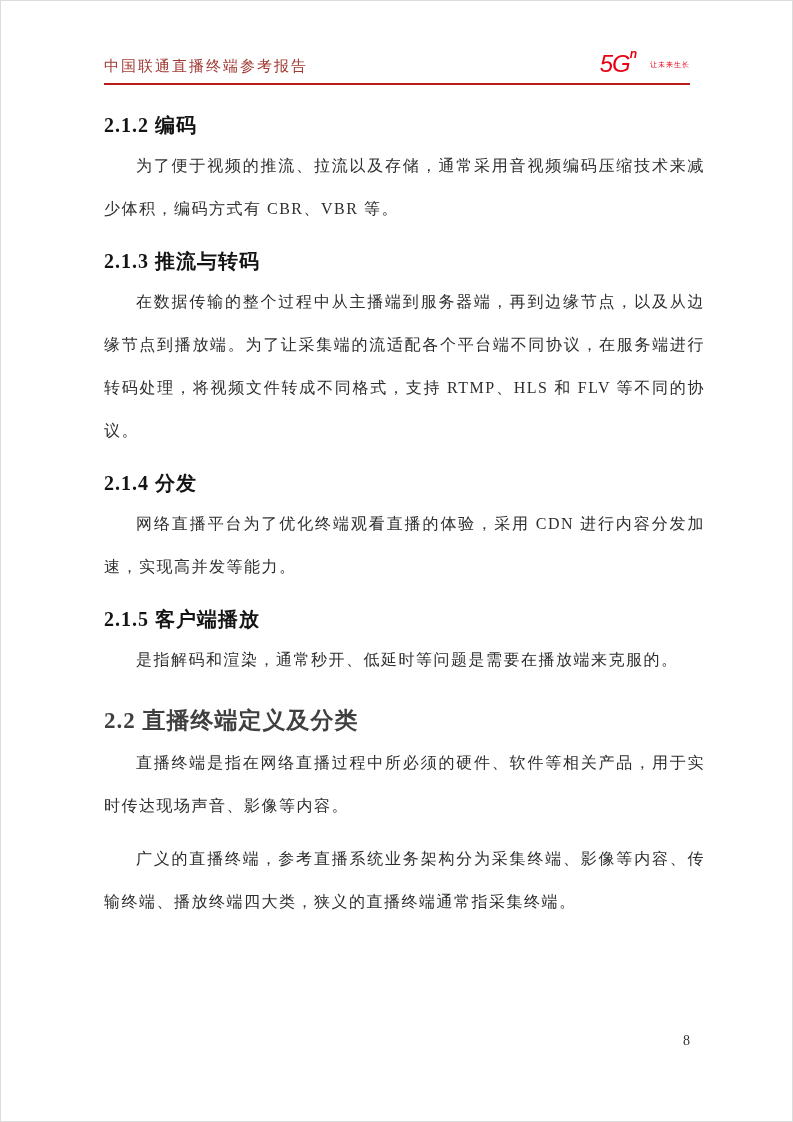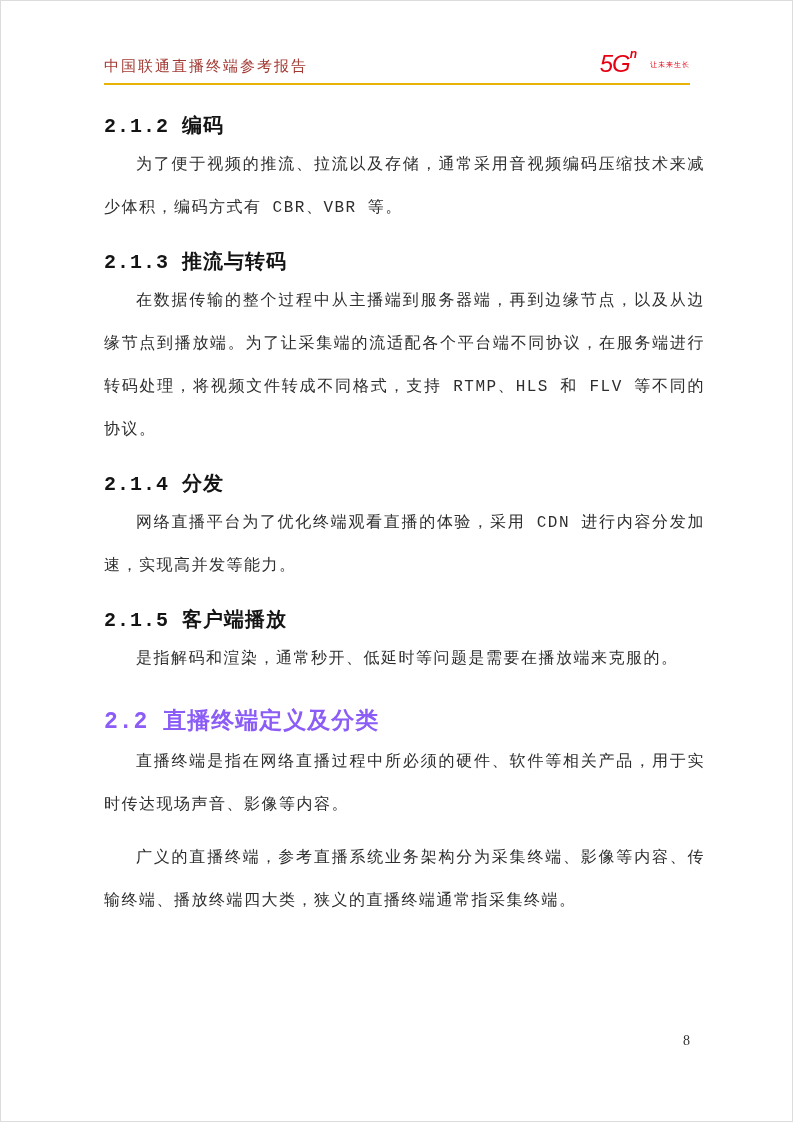--- a/index.html
+++ b/index.html
@@ -22,21 +22,21 @@
     position: absolute;
     top: 52px;
     left: 104px;
     right: 103px;
   }
   .header-row {
     display: flex;
     justify-content: space-between;
     align-items: flex-end;
     padding-bottom: 7px;
-    border-bottom: 2px solid #eab308;
+    border-bottom: 2px solid #b91c1c;
   }
   .header-title {
     font-size: 15px;
     letter-spacing: 2px;
     color: #a23a34;
     font-family: "Liberation Serif", "DejaVu Serif", serif;
   }
   .logo {
     display: flex;
     align-items: flex-start;
@@ -67,34 +67,33 @@
     margin-top: 10px;
     white-space: nowrap;
   }
   
   .content {
     position: absolute;
     top: 100px;
     left: 104px;
     right: 88px;
     color: #2b2b2b;
-    font-family: Liberation Mono, monospace;
   }
   .h3 {
     font-size: 20px;
     font-weight: bold;
     color: #141414;
     margin: 18px 0 2px 0;
     letter-spacing: 1px;
   }
   .h3.first { margin-top: 12px; }
   .h2 {
     font-size: 23px;
     font-weight: bold;
-    color: #8b5cf6;
+    color: #404040;
     margin: 24px 0 2px 0;
     letter-spacing: 1px;
   }
   .para {
     font-size: 16px;
     line-height: 43px;
     letter-spacing: 1.5px;
     text-align: justify;
     text-indent: 2em;
     margin: 5px 0 10px 0;

